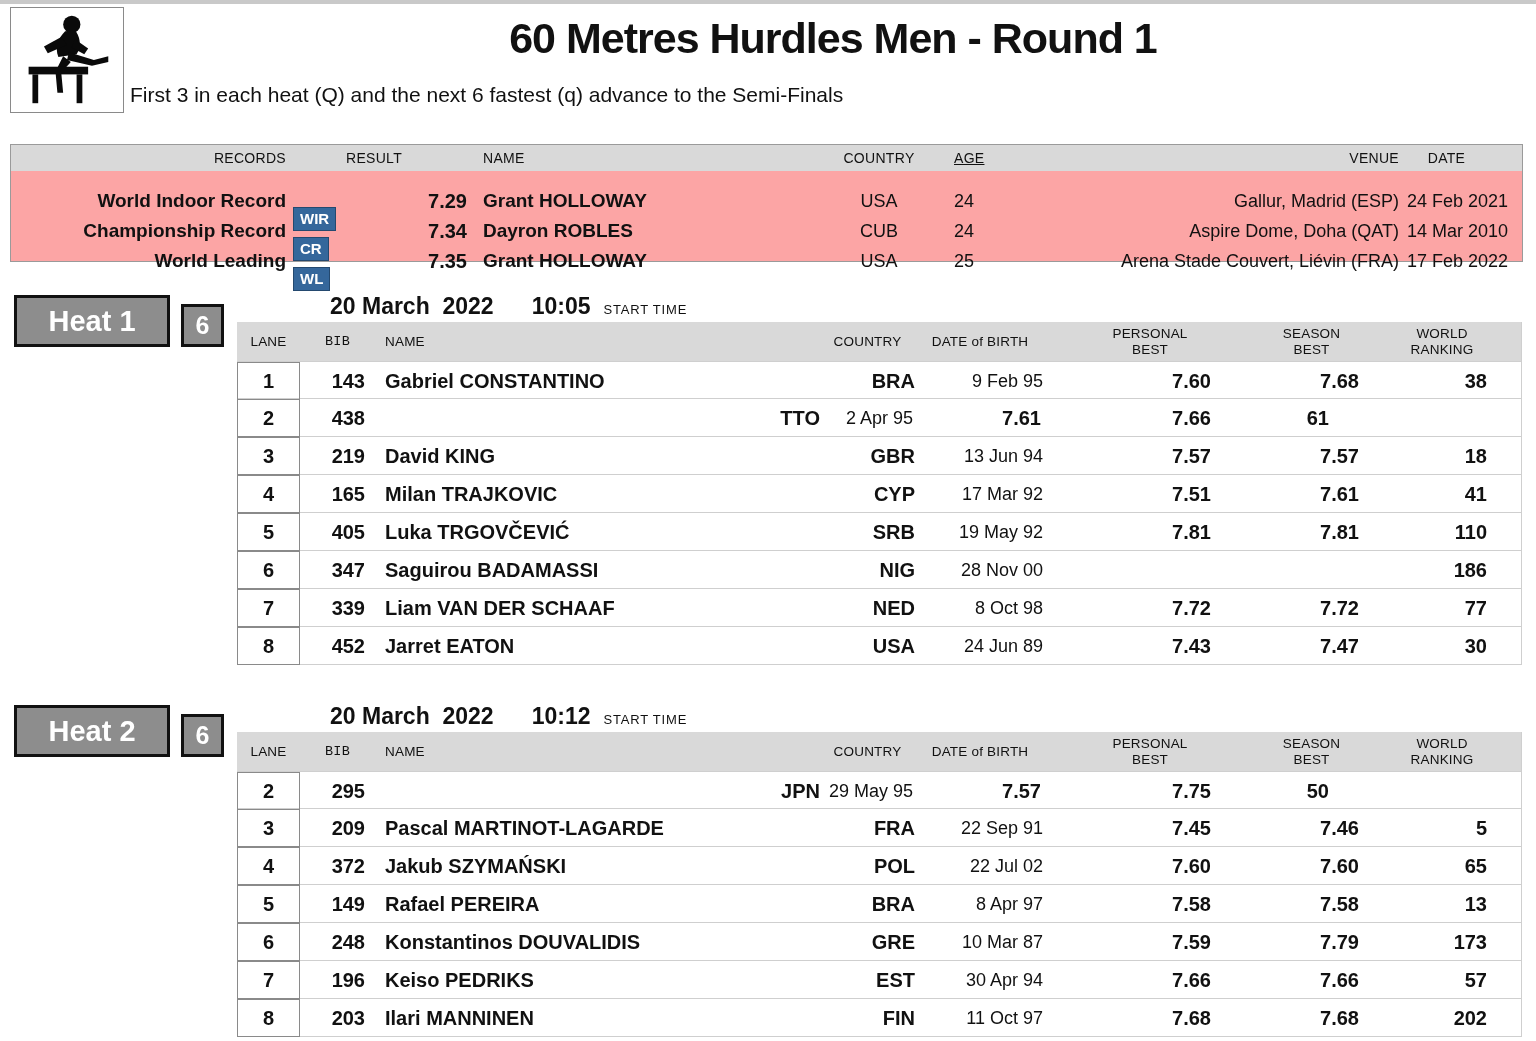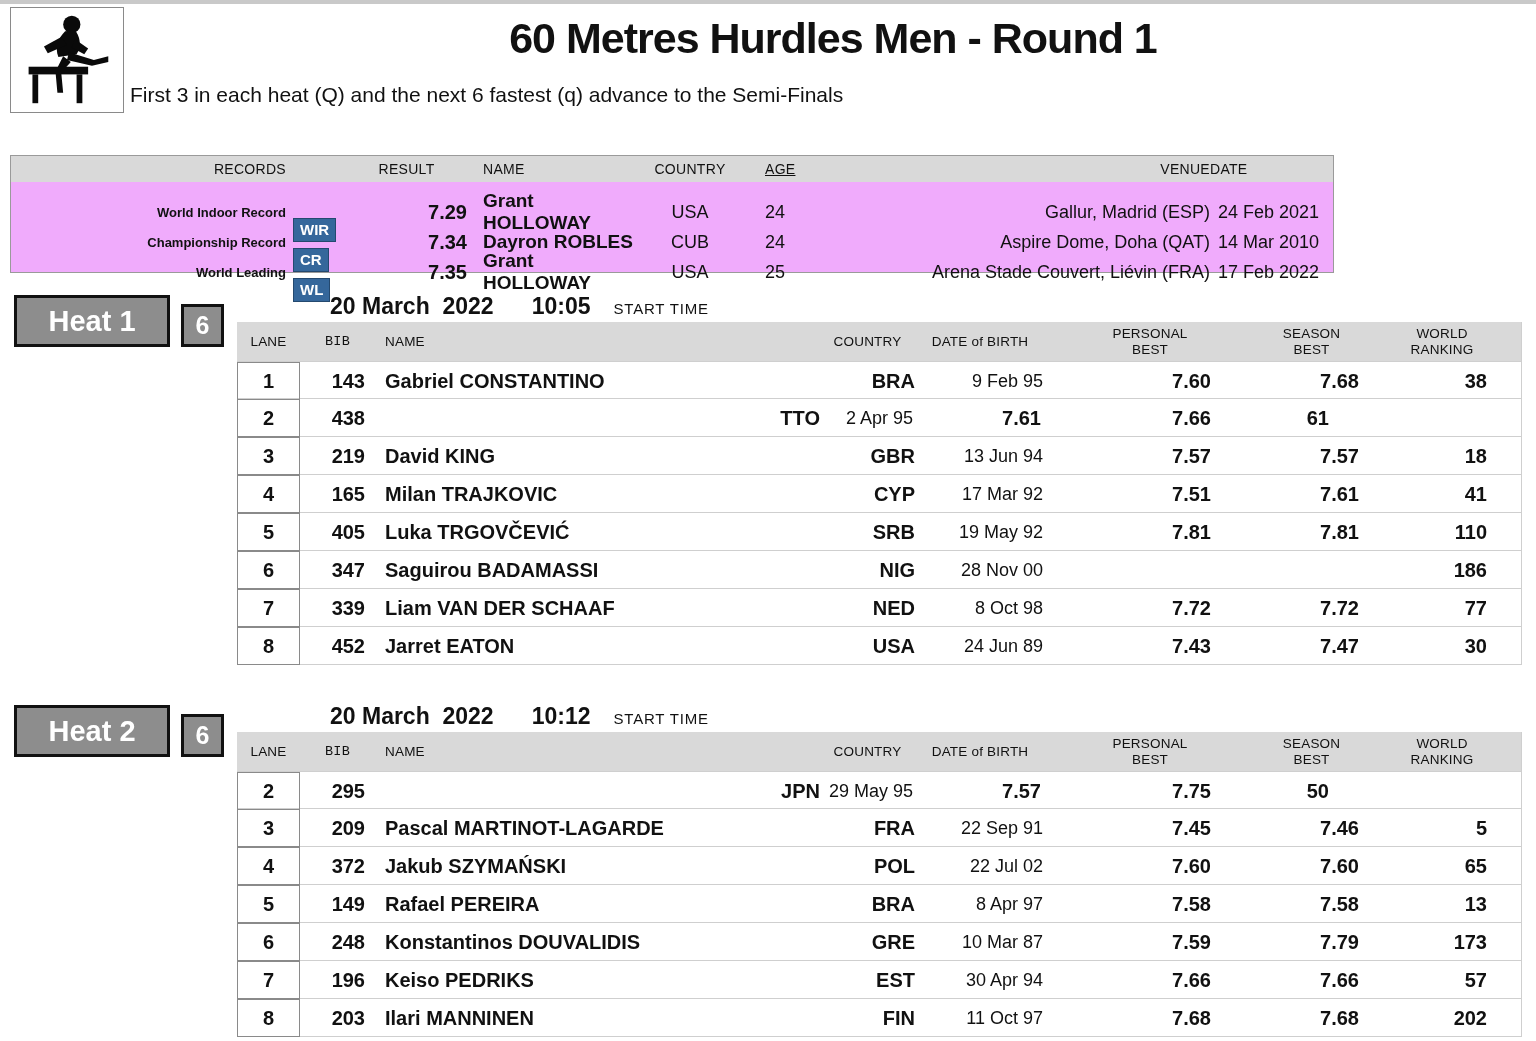--- a/index.html
+++ b/index.html
@@ -15,52 +15,52 @@
     -webkit-font-smoothing:antialiased;
   }
   .top-strip{position:absolute;top:0;left:0;width:1536px;height:4px;background:#c9c9c9;}
 
   
   .icon-box{position:absolute;left:10px;top:7px;width:114px;height:106px;border:1px solid #8a8a8a;display:flex;align-items:center;justify-content:center;background:#fff;}
   .page-title{position:absolute;top:14px;left:130px;right:0;text-align:center;font-size:43px;font-weight:bold;letter-spacing:-1px;}
   .page-subtitle{position:absolute;top:83px;left:130px;right:0;text-align:left;font-size:21px;}
 
   
-  .records{position:absolute;top:155px;left:10px;width:1324px;border:1px solid #9a9a9a;background:#f0abfc;}
+  .records{position:absolute;top:144px;left:10px;width:1513px;border:1px solid #9a9a9a;background:#fca5a5;}
   .rec-grid{display:grid;grid-template-columns:275px 60px 125px 1fr 100px 80px 390px 123px;align-items:center;}
   .records-header{background:var(--bar-gray);height:26px;font-size:14px;letter-spacing:.3px;}
   .records-header > div{white-space:nowrap;}
   .rh-records{text-align:right;}
-  .rh-result{text-align:center;padding-right:4px;}
+  .rh-result{text-align:left;padding-right:4px;}
   .rh-name{padding-left:12px;}
   .rh-country{text-align:center;}
   .rh-age{padding-left:25px;text-decoration:underline;}
   .rh-venue{text-align:right;}
-  .rh-date{text-align:left;padding-right:28px;}
+  .rh-date{text-align:center;padding-right:28px;}
   .record-row{height:30px;font-size:18px;}
-  .rec-label{text-align:right;font-weight:bold;font-size:13px;white-space:nowrap;}
+  .rec-label{text-align:right;font-weight:bold;font-size:19px;white-space:nowrap;}
   .rec-badge-cell{padding-left:7px;}
   .rec-badge{display:inline-block;background:var(--badge-blue);border:1px solid #24496f;color:#fff;font-weight:bold;font-size:15px;line-height:1;padding:3px 6px 4px 6px;margin-top:36px;}
   .rec-result{text-align:right;padding-right:4px;font-weight:bold;font-size:20px;}
   .rec-name{padding-left:12px;font-weight:bold;font-size:19px;}
   .rec-country{text-align:center;}
   .rec-age{padding-left:25px;}
   .rec-venue{text-align:right;white-space:nowrap;}
   .rec-date{text-align:right;padding-right:14px;white-space:nowrap;}
 
   
   .heat{position:absolute;left:0;width:1536px;}
   #heat1{top:288px;}
   #heat2{top:698px;}
   .heat-label-box{position:absolute;left:14px;top:7px;width:156px;height:52px;background:var(--heat-gray);border:3px solid #111;color:#fff;font-weight:bold;font-size:29px;display:flex;align-items:center;justify-content:center;}
   .heat-badge-box{position:absolute;left:181px;top:16px;width:43px;height:43px;background:var(--heat-gray);border:3px solid #111;color:#fff;font-weight:bold;font-size:25px;display:flex;align-items:center;justify-content:center;}
   .heat-meta{position:absolute;left:330px;top:5px;display:flex;align-items:baseline;white-space:pre;}
   .heat-date{font-weight:bold;font-size:23px;}
   .heat-time{font-weight:bold;font-size:23px;margin-left:38px;}
-  .heat-start-label{font-size:15px;letter-spacing:.8px;margin-left:23px;}
+  .heat-start-label{font-size:13px;letter-spacing:.8px;margin-left:13px;}
   .heat-table{position:absolute;left:237px;top:34px;width:1285px;border-right:1px solid #cfcfcf;}
   .ht-grid{display:grid;grid-template-columns:63px 75px 1fr 95px 130px 170px 148px 158px;align-items:center;}
   .heat-thead{background:var(--bar-gray);height:39px;font-size:13.5px;letter-spacing:.2px;}
   .heat-thead > div{white-space:nowrap;}
   .th-lane{text-align:center;}
   .th-bib{text-align:center;font-family:Liberation Mono, monospace;}
   .th-name{padding-left:10px;}
   .th-country{text-align:center;}
   .th-dob{text-align:center;}
   .th-two{text-align:center;line-height:1.18;}

